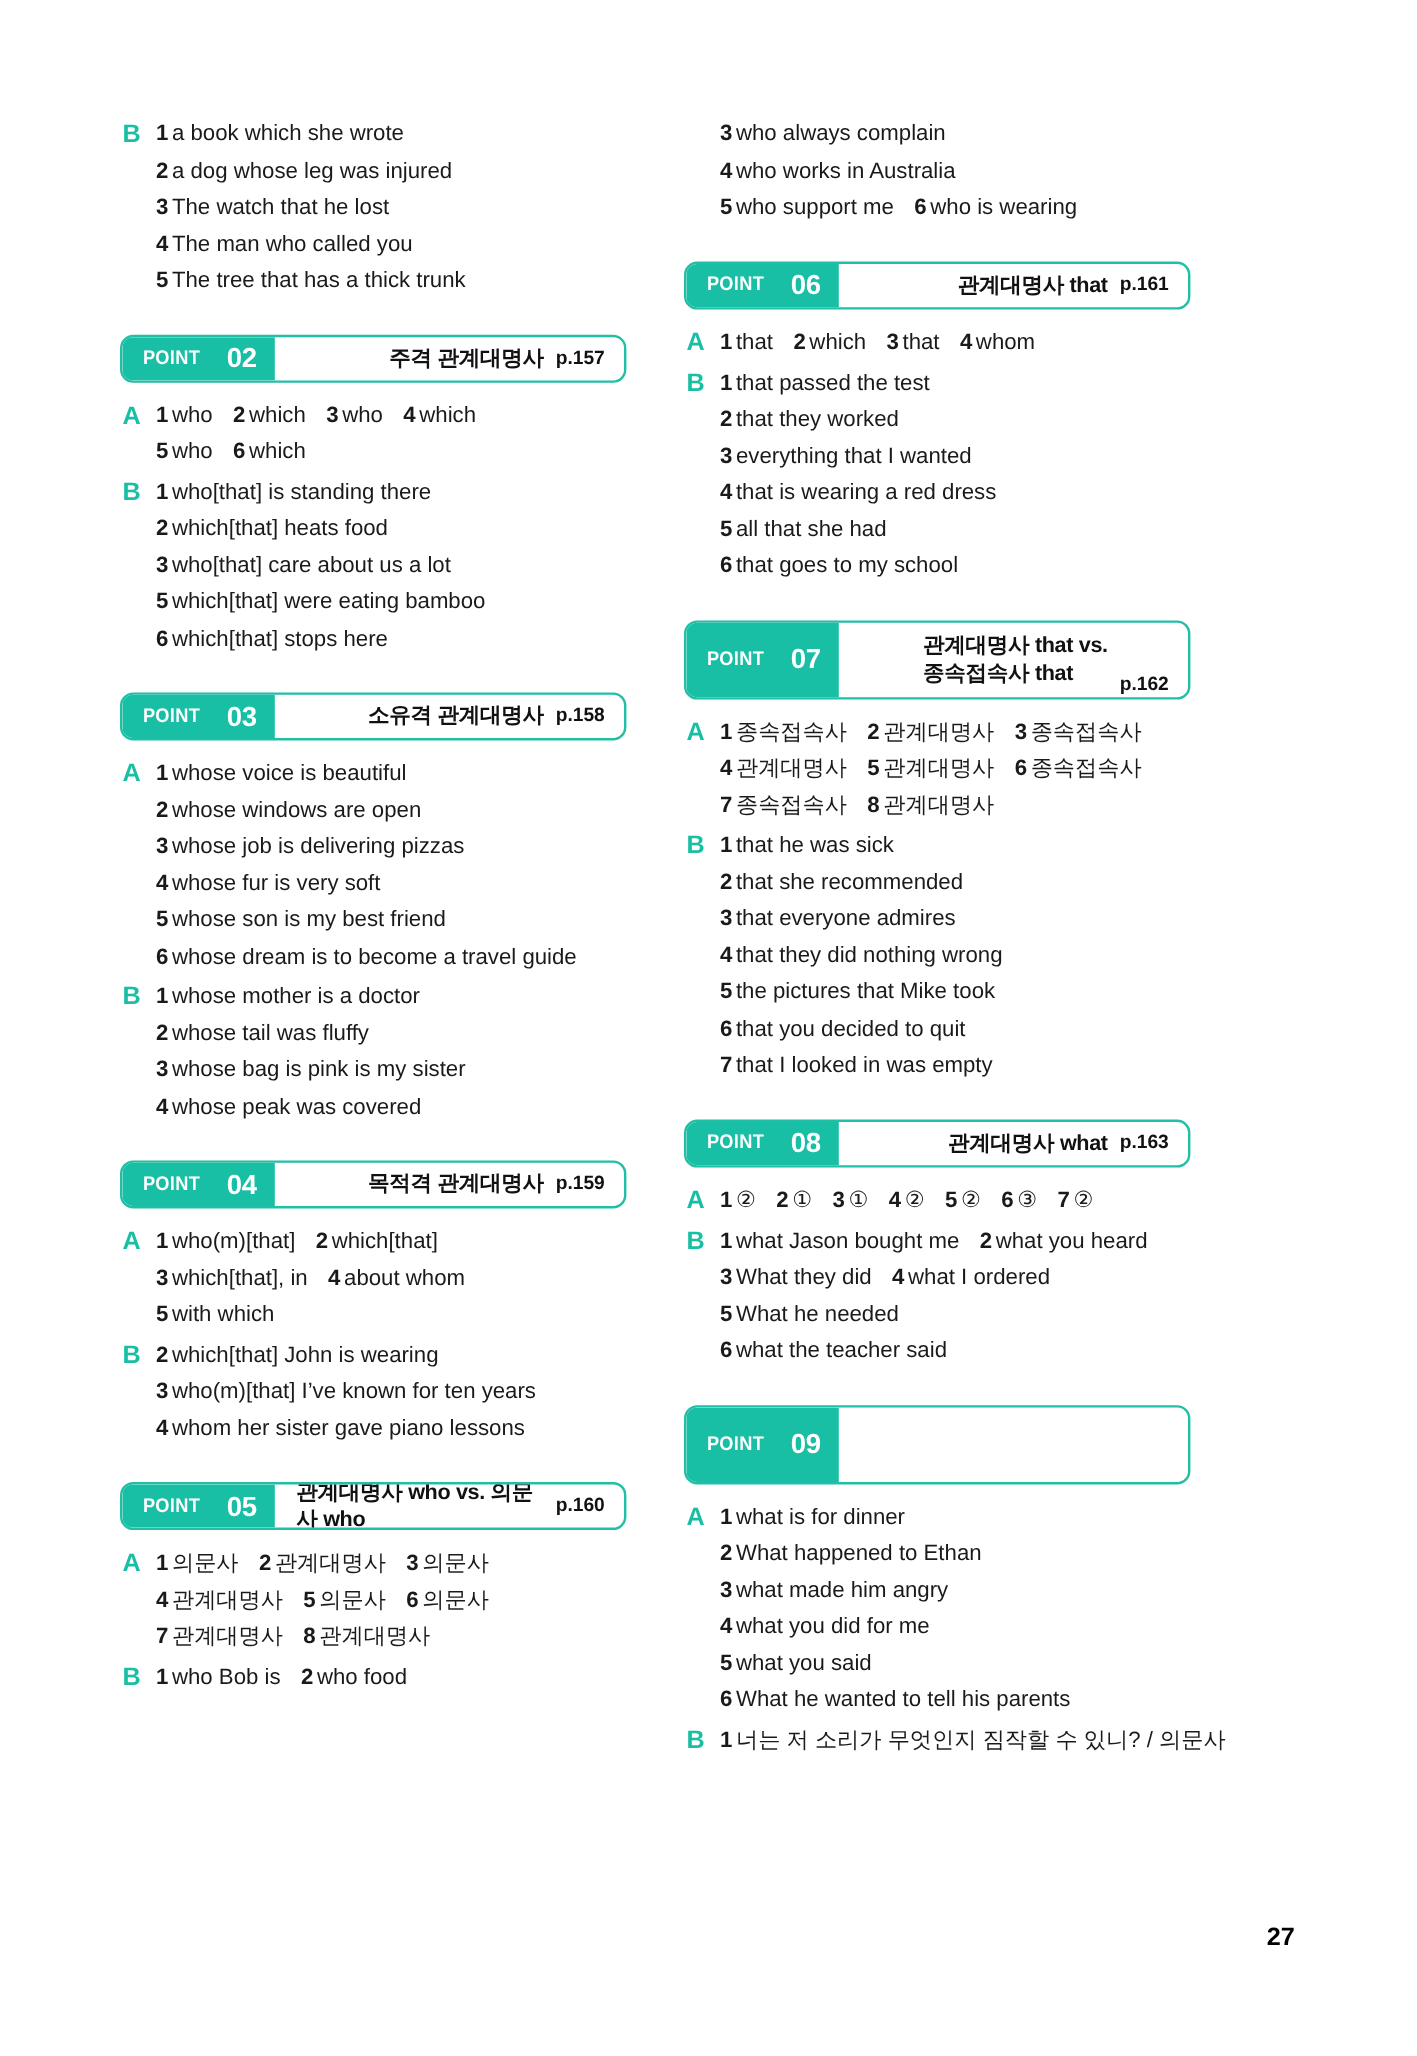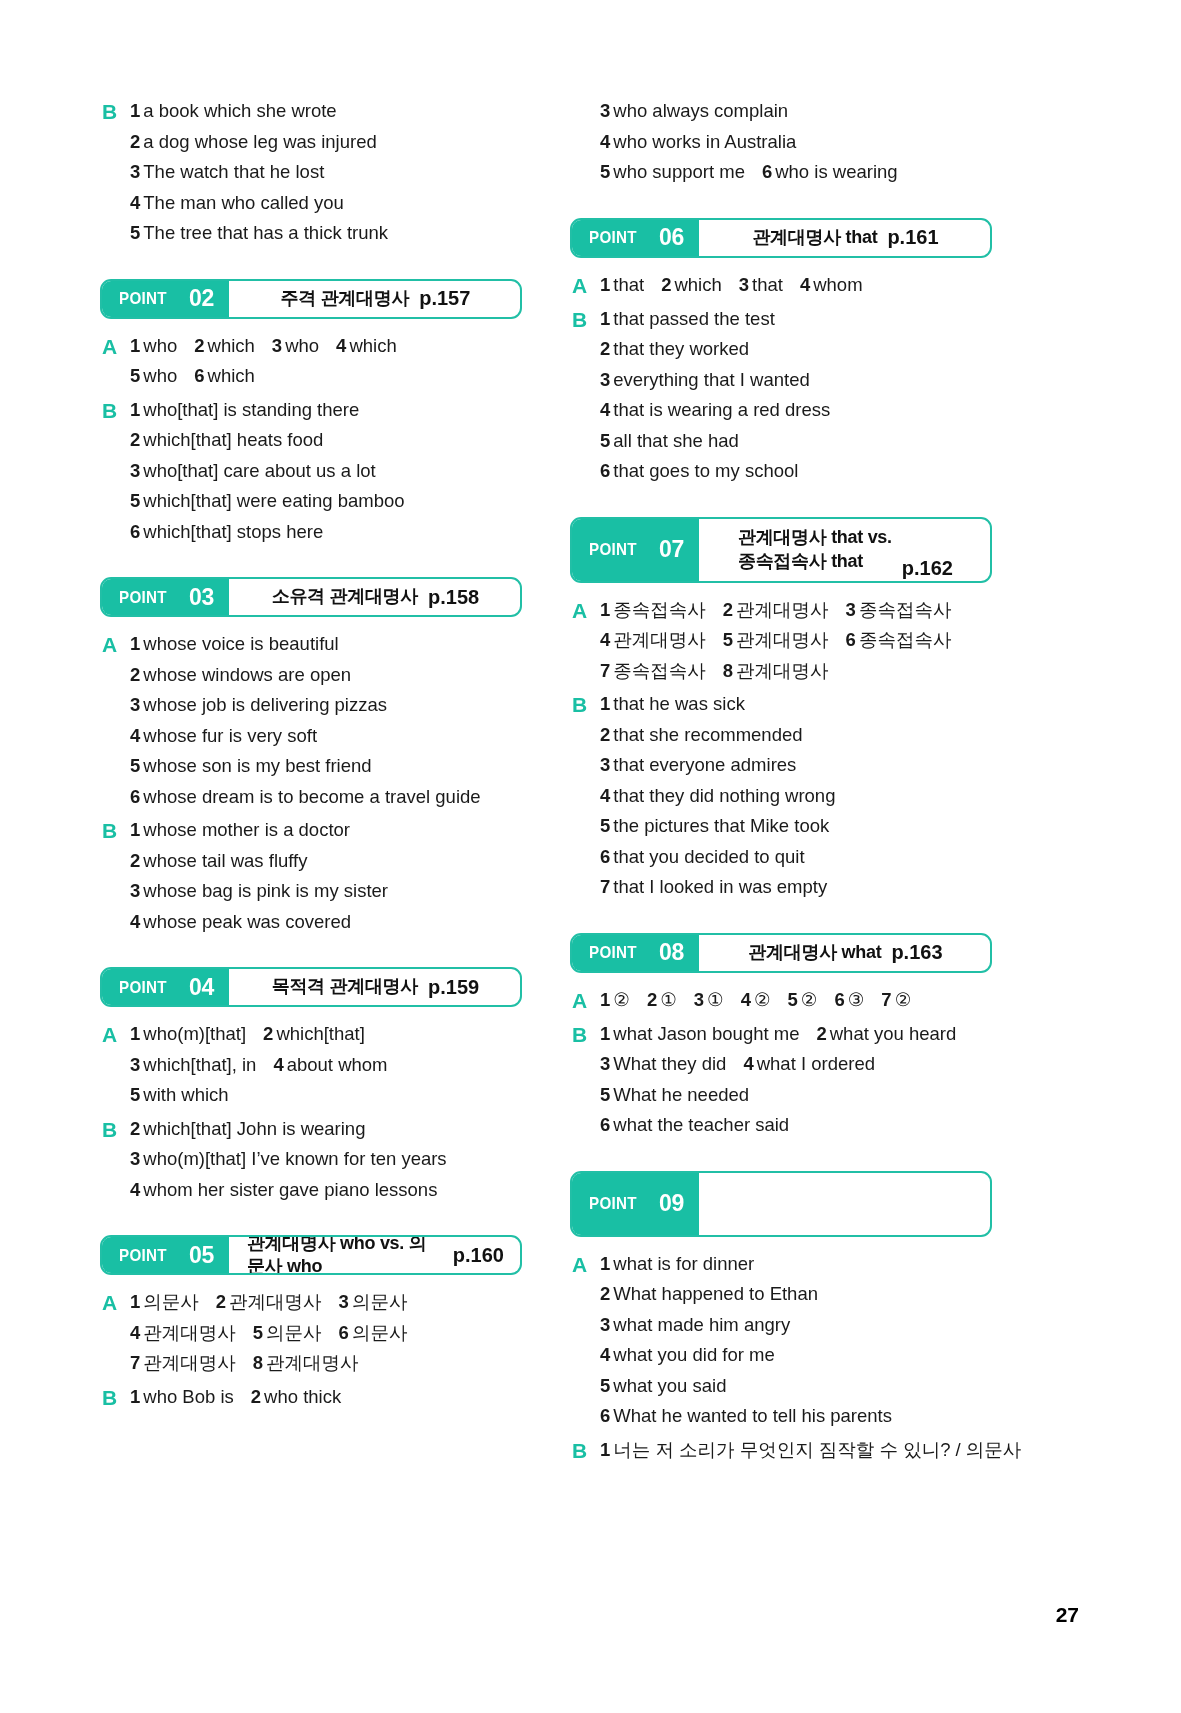--- a/index.html
+++ b/index.html
@@ -68,34 +68,34 @@
   .point-tag .pt-num {
     font-size: 23px;
     font-weight: bold;
     letter-spacing: -0.3px;
     line-height: 1;
   }
   .point-body {
     flex: 1 1 auto;
     display: flex;
     align-items: center;
-    justify-content: center;
+    justify-content: flex-end;
     padding: 0 16px 0 18px;
     min-width: 0;
   }
   .point-title {
     font-size: 18px;
     font-weight: bold;
     color: #111111;
     line-height: 1.3;
     letter-spacing: -0.3px;
     white-space: pre-line;
   }
   .point-page {
-    font-size: 20px;
+    font-size: 16px;
     font-weight: bold;
     color: #111111;
     white-space: nowrap;
     margin-left: 10px;
     align-self: flex-end;
     padding-bottom: 1px;
   }
   .point-bar.one-line .point-page { align-self: center; padding-bottom: 0; }
 
   
@@ -265,21 +265,21 @@
           <div class="group-letter">A</div>
           <div class="group-lines">
             <div class="line"><span class="n">1</span><span class="ans">의문사</span><span class="gap"></span><span class="n">2</span><span class="ans">관계대명사</span><span class="gap"></span><span class="n">3</span><span class="ans">의문사</span></div>
             <div class="line"><span class="n">4</span><span class="ans">관계대명사</span><span class="gap"></span><span class="n">5</span><span class="ans">의문사</span><span class="gap"></span><span class="n">6</span><span class="ans">의문사</span></div>
             <div class="line"><span class="n">7</span><span class="ans">관계대명사</span><span class="gap"></span><span class="n">8</span><span class="ans">관계대명사</span></div>
           </div>
         </div>
         <div class="group">
           <div class="group-letter">B</div>
           <div class="group-lines">
-            <div class="line"><span class="n">1</span><span class="ans">who Bob is</span><span class="gap"></span><span class="n">2</span><span class="ans">who thick</span></div>
+            <div class="line"><span class="n">1</span><span class="ans">who Bob is</span><span class="gap"></span><span class="n">2</span><span class="ans">who food</span></div>
           </div>
         </div>
       </div>
 
     <div class="col" id="right-col">
         <div class="group first-group">
           <div class="group-letter"></div>
           <div class="group-lines">
             <div class="line"><span class="n">3</span><span class="ans">who always complain</span></div>
             <div class="line"><span class="n">4</span><span class="ans">who works in Australia</span></div>

